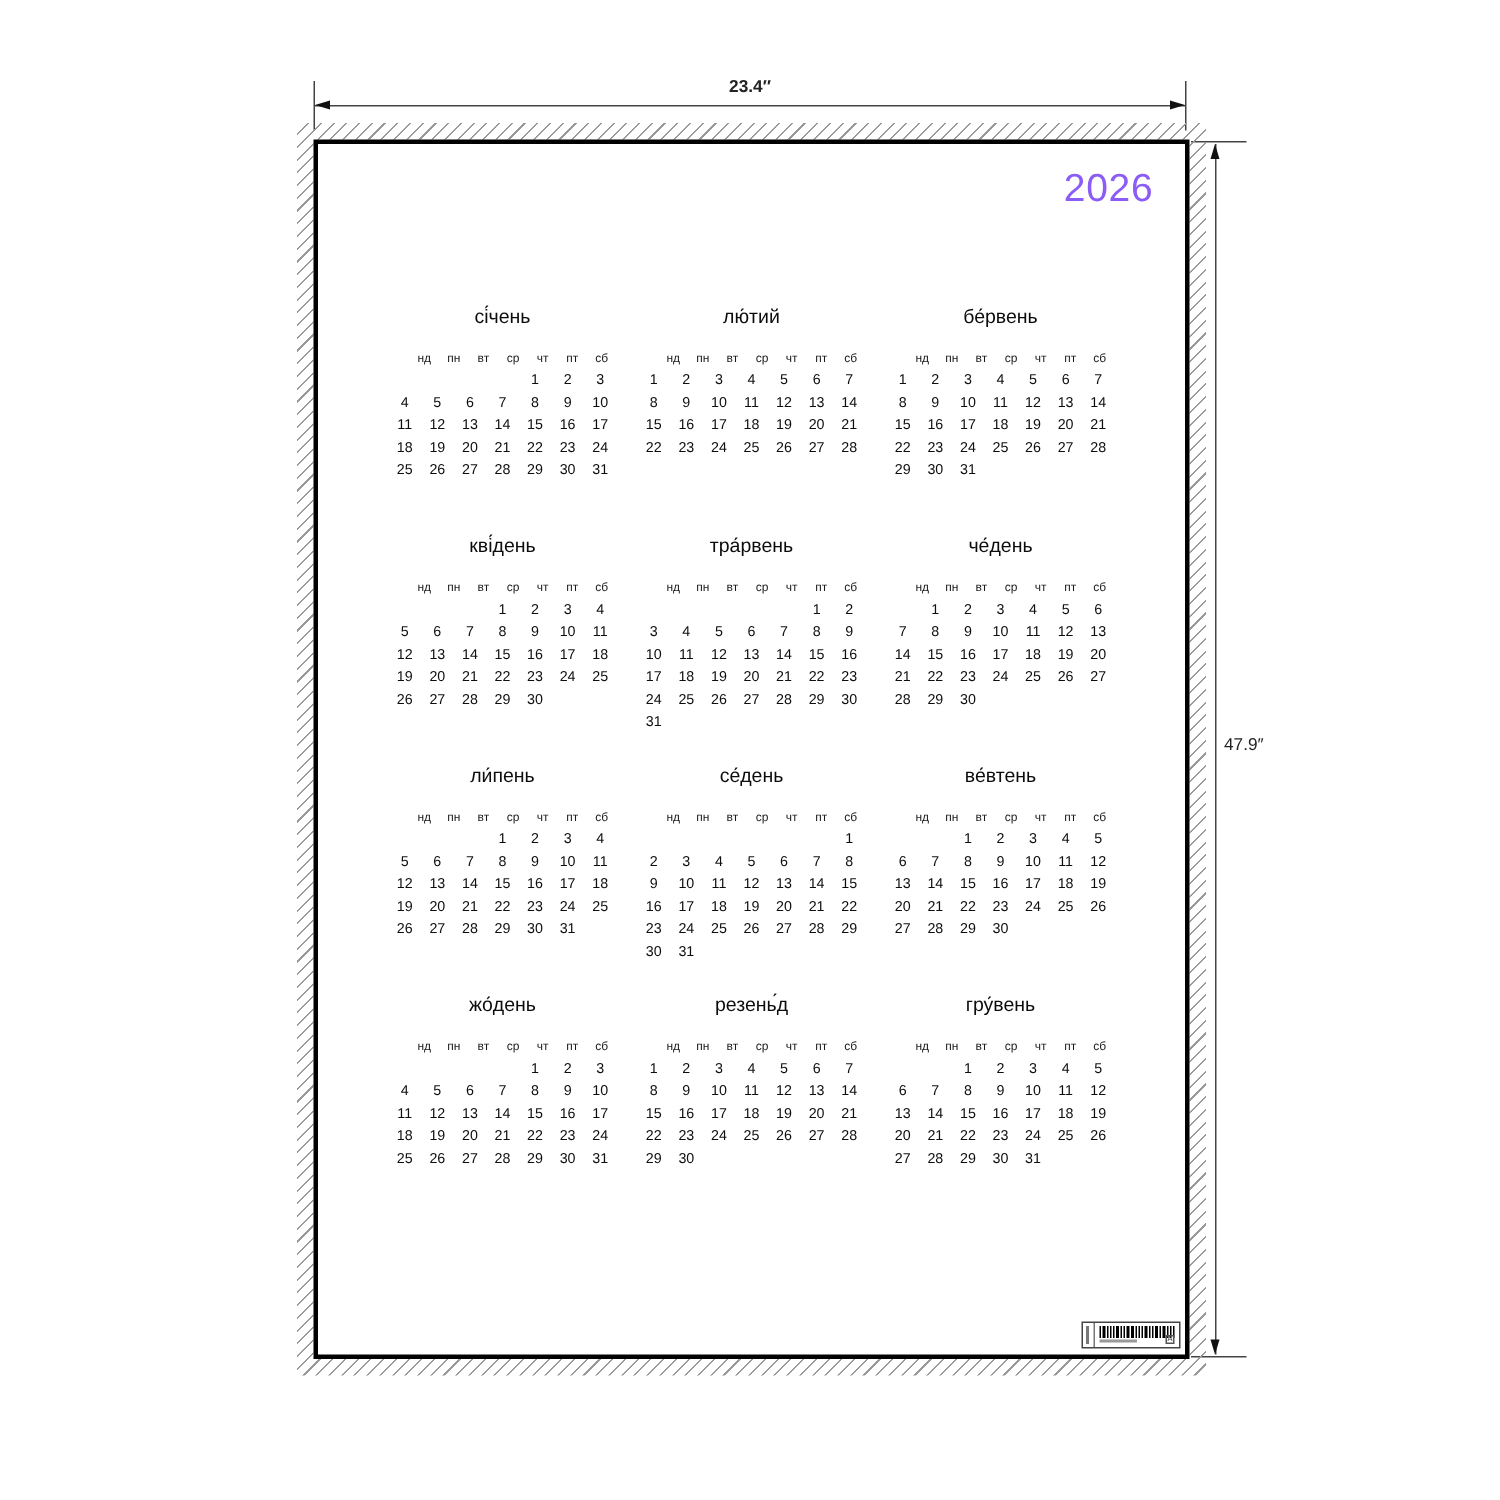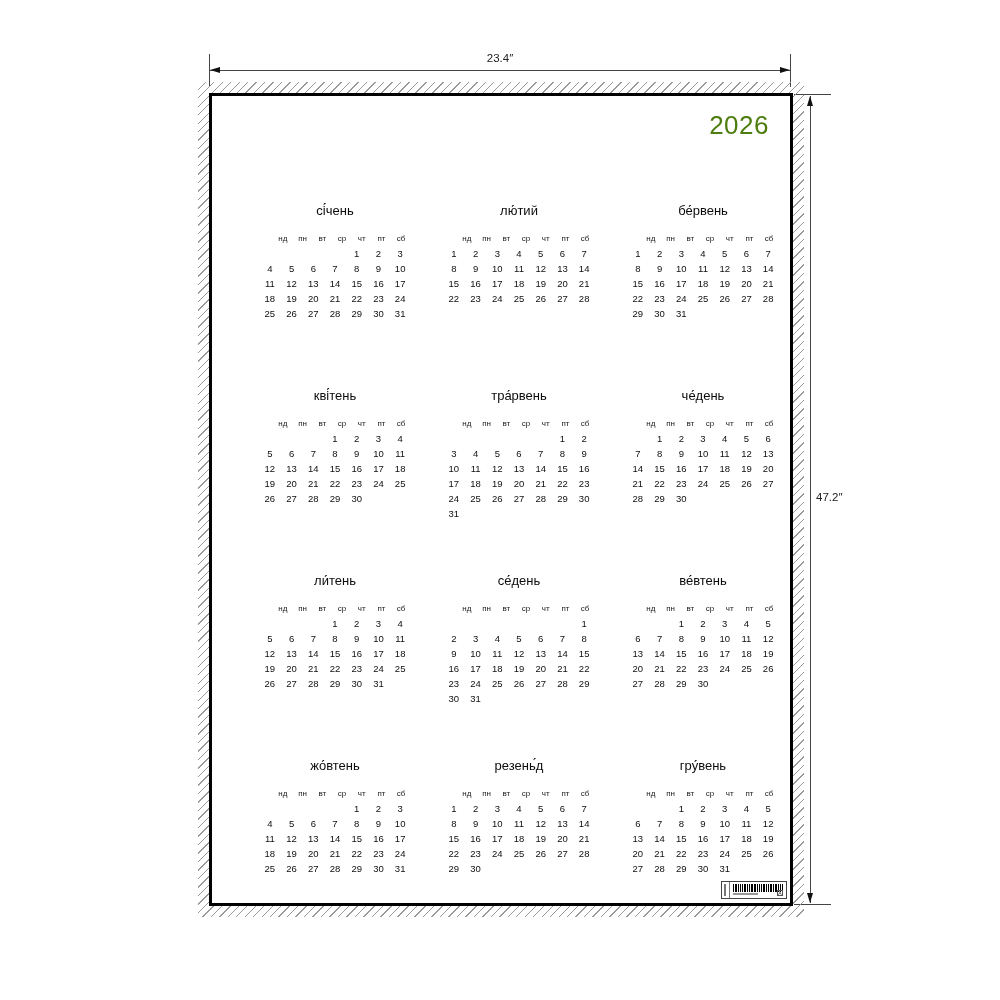--- a/index.html
+++ b/index.html
@@ -15,27 +15,26 @@
       repeating-linear-gradient(135deg,
         rgba(0,0,0,0) 0px, rgba(0,0,0,0) 5px,
         #9a9a9a 5px, #9a9a9a 6px);
   }
   .poster{
     position:relative;width:584px;height:813px;box-sizing:border-box;
     border:3px solid #000;background:#ffffff;
   }
   .year{
     position:absolute;top:16px;right:21px;font-size:26px;line-height:1;
-    color:#4d7c0f;letter-spacing:0.5px;
+    color:#8b5cf6;letter-spacing:0.5px;
   }
   .months-grid{
     position:absolute;left:47px;top:107px;width:484px;
     display:grid;grid-template-columns:repeat(3,152px);column-gap:14px;
     grid-auto-rows:153px;
-    gap:32px;
   }
   .month-block{width:152px;}
   .month-title{
     text-align:center;font-size:13px;height:16px;line-height:16px;
     margin-bottom:13px;color:#0c0c0c;
   }
   .week-row, .wd-row{
     display:grid;grid-template-columns:repeat(7,1fr);
   }
   .wd-row{height:13px;margin-bottom:1px;margin-left:14px;}
@@ -53,21 +52,21 @@
   .dim-h    {left:210px;top:70px;width:580px;height:1px;}
   .ext-top-r   {left:794px;top:94px;width:37px;height:1px;}
   .ext-bottom-r{left:794px;top:904px;width:37px;height:1px;}
   .dim-v    {left:810px;top:96px;width:1px;height:807px;}
   .arrow{position:absolute;width:0;height:0;}
   .arrow-left {left:210px;top:67px;border-top:3.5px solid transparent;border-bottom:3.5px solid transparent;border-right:10px solid #111;}
   .arrow-right{left:780px;top:67px;border-top:3.5px solid transparent;border-bottom:3.5px solid transparent;border-left:10px solid #111;}
   .arrow-up   {left:807px;top:96px;border-left:3.5px solid transparent;border-right:3.5px solid transparent;border-bottom:10px solid #111;}
   .arrow-down {left:807px;top:893px;border-left:3.5px solid transparent;border-right:3.5px solid transparent;border-top:10px solid #111;}
   .dim-label{position:absolute;font-size:11.5px;color:#222;background:#fff;}
-  .dim-label-w{left:450px;top:52px;width:100px;text-align:center;}
+  .dim-label-w{left:450px;top:52px;width:100px;text-align:center;font-weight:bold;}
   .dim-label-h{left:816px;top:491px;}
   
   .bc-label{
     position:absolute;right:3px;bottom:4px;width:66px;height:18px;
     box-sizing:border-box;border:1px solid #444;background:#fff;display:flex;
   }
   .bc-side{
     width:7px;border-right:1px solid #777;position:relative;flex:none;
   }
   .bc-side-smudge{
@@ -94,21 +93,21 @@
 <div class="dim dim-h"></div>
 <div class="arrow arrow-left"></div>
 <div class="arrow arrow-right"></div>
 <div class="dim-label dim-label-w">23.4″</div>
 
 <div class="dim ext-top-r"></div>
 <div class="dim ext-bottom-r"></div>
 <div class="dim dim-v"></div>
 <div class="arrow arrow-up"></div>
 <div class="arrow arrow-down"></div>
-<div class="dim-label dim-label-h">47.2″</div>
+<div class="dim-label dim-label-h">47.9″</div>
 
 <div class="hatch-frame">
   <div class="poster">
     <div class="year">2026</div>
 
     <div class="months-grid">
         <div class="month-block">
           <div class="month-title">сі́чень</div>
           <div class="wd-row">
             <div class="wd-cell">нд</div>
@@ -264,21 +263,21 @@
             <div class="day-cell">29</div>
             <div class="day-cell">30</div>
             <div class="day-cell">31</div>
             <div class="day-cell"></div>
             <div class="day-cell"></div>
             <div class="day-cell"></div>
             <div class="day-cell"></div>
           </div>
         </div>
         <div class="month-block">
-          <div class="month-title">кві́тень</div>
+          <div class="month-title">кві́день</div>
           <div class="wd-row">
             <div class="wd-cell">нд</div>
             <div class="wd-cell">пн</div>
             <div class="wd-cell">вт</div>
             <div class="wd-cell">ср</div>
             <div class="wd-cell">чт</div>
             <div class="wd-cell">пт</div>
             <div class="wd-cell">сб</div>
           </div>
           <div class="week-row">
@@ -444,21 +443,21 @@
             <div class="day-cell">28</div>
             <div class="day-cell">29</div>
             <div class="day-cell">30</div>
             <div class="day-cell"></div>
             <div class="day-cell"></div>
             <div class="day-cell"></div>
             <div class="day-cell"></div>
           </div>
         </div>
         <div class="month-block">
-          <div class="month-title">ли́тень</div>
+          <div class="month-title">ли́пень</div>
           <div class="wd-row">
             <div class="wd-cell">нд</div>
             <div class="wd-cell">пн</div>
             <div class="wd-cell">вт</div>
             <div class="wd-cell">ср</div>
             <div class="wd-cell">чт</div>
             <div class="wd-cell">пт</div>
             <div class="wd-cell">сб</div>
           </div>
           <div class="week-row">
@@ -624,21 +623,21 @@
             <div class="day-cell">27</div>
             <div class="day-cell">28</div>
             <div class="day-cell">29</div>
             <div class="day-cell">30</div>
             <div class="day-cell"></div>
             <div class="day-cell"></div>
             <div class="day-cell"></div>
           </div>
         </div>
         <div class="month-block">
-          <div class="month-title">жо́втень</div>
+          <div class="month-title">жо́день</div>
           <div class="wd-row">
             <div class="wd-cell">нд</div>
             <div class="wd-cell">пн</div>
             <div class="wd-cell">вт</div>
             <div class="wd-cell">ср</div>
             <div class="wd-cell">чт</div>
             <div class="wd-cell">пт</div>
             <div class="wd-cell">сб</div>
           </div>
           <div class="week-row">

